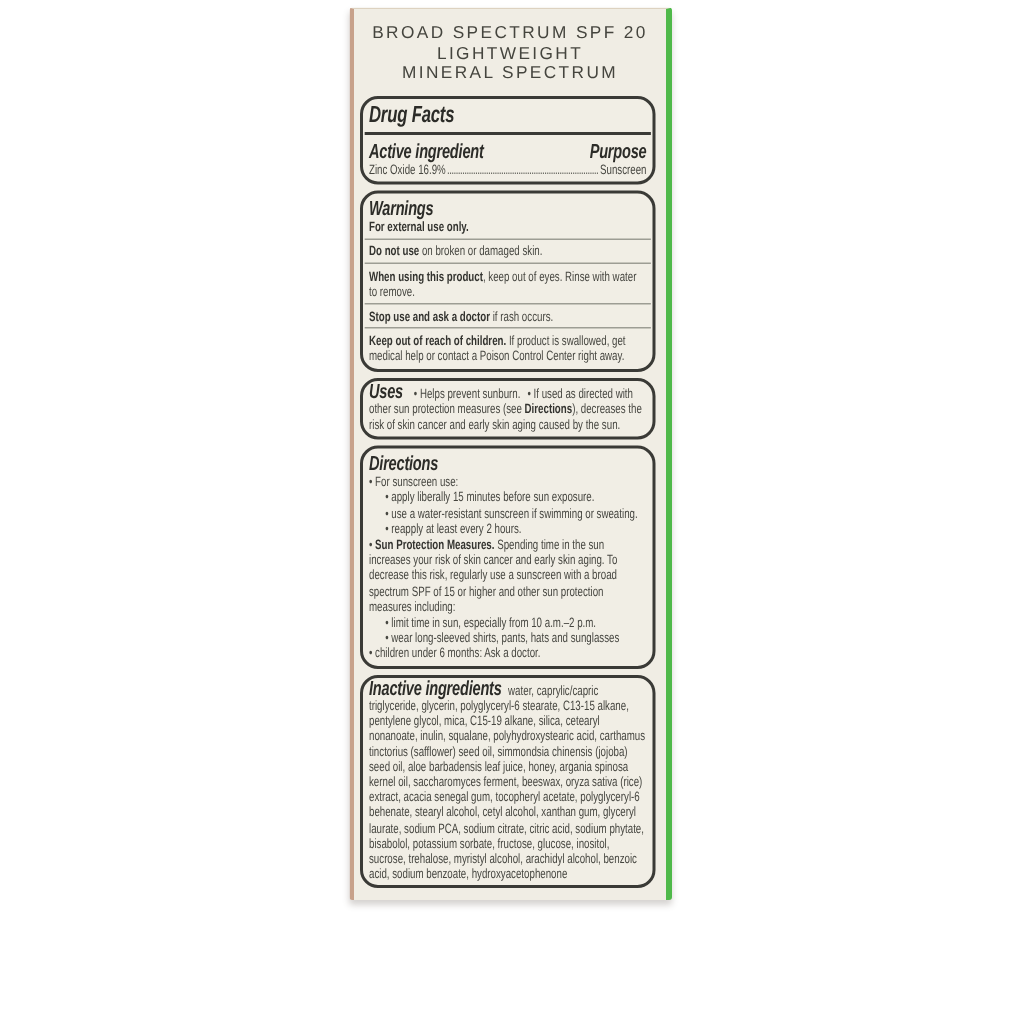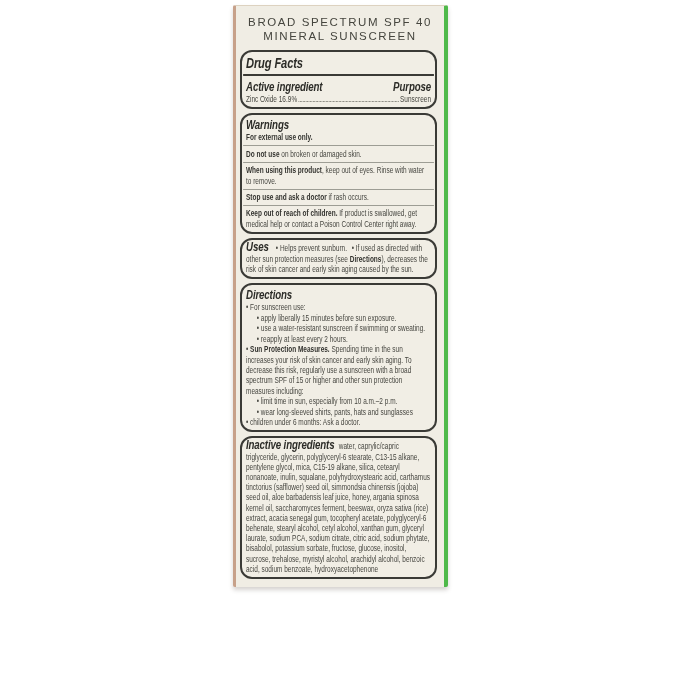--- a/index.html
+++ b/index.html
@@ -34,22 +34,23 @@
   .inline-bul::before{content:"• ";}
   .inline-bul{margin-left:4px;}
 </style>
 </head>
 <body>
 
 <div class="canvas">
   <div class="package">
 
     <div class="claims">
-      <div>BROAD SPECTRUM SPF 40</div>
-      <div>MINERAL SUNSCREEN</div>
+      <div>BROAD SPECTRUM SPF 20</div>
+      <div>LIGHTWEIGHT</div>
+      <div>MINERAL SPECTRUM</div>
     </div>
 
     <div class="panel">
       <div class="sec">
         <div class="h-big">Drug Facts</div>
         <hr class="rule">
         <div class="row-split">
           <span class="h-sec">Active ingredient</span>
           <span class="h-sec">Purpose</span>
         </div>

